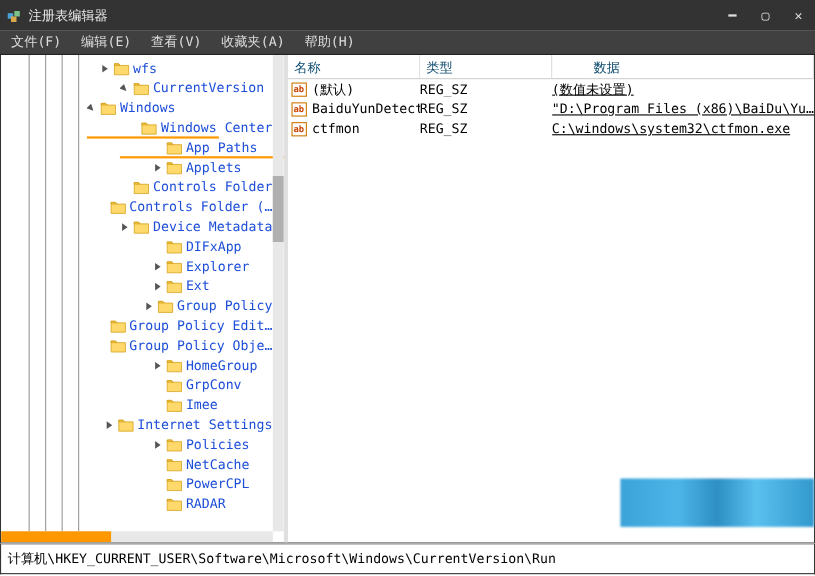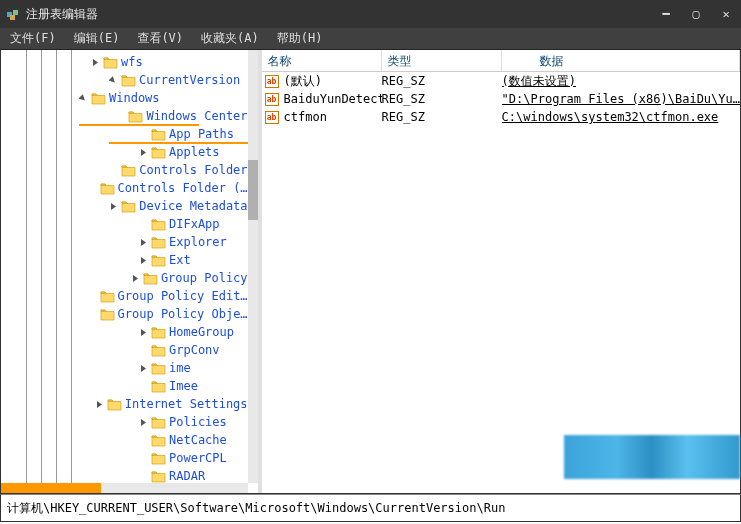--- a/index.html
+++ b/index.html
@@ -300,35 +300,20 @@
             <span class="folder-icon">
               <svg width="15" height="13" viewBox="0 0 15 13">
                 <path d="M1 2 L5 2 L6.5 3.5 L14 3.5 L14 12 L1 12 Z" fill="#ffd96b" stroke="#d4a017" stroke-width="0.7"></path>
                 <path d="M1 2 L5 2 L6.5 3.5 L1 3.5 Z" fill="#f0c44c" stroke="#d4a017" stroke-width="0.7"></path>
               </svg>
             </span>
             <span class="tree-label">GrpConv</span>
           </div>
           <div class="tree-row">
             <span class="indent" style="width: 138px;"></span>
-            <span class="exp">
-              <svg width="9" height="9" viewBox="0 0 9 9">
-                <path d="M2 1 L7 4.5 L2 8 Z" fill="#555"></path>
-              </svg>
-            </span>
-            <span class="folder-icon">
-              <svg width="15" height="13" viewBox="0 0 15 13">
-                <path d="M1 2 L5 2 L6.5 3.5 L14 3.5 L14 12 L1 12 Z" fill="#ffd96b" stroke="#d4a017" stroke-width="0.7"></path>
-                <path d="M1 2 L5 2 L6.5 3.5 L1 3.5 Z" fill="#f0c44c" stroke="#d4a017" stroke-width="0.7"></path>
-              </svg>
-            </span>
-            <span class="tree-label">ime</span>
-          </div>
-          <div class="tree-row">
-            <span class="indent" style="width: 138px;"></span>
             <span class="exp"></span>
             <span class="folder-icon">
               <svg width="15" height="13" viewBox="0 0 15 13">
                 <path d="M1 2 L5 2 L6.5 3.5 L14 3.5 L14 12 L1 12 Z" fill="#ffd96b" stroke="#d4a017" stroke-width="0.7"></path>
                 <path d="M1 2 L5 2 L6.5 3.5 L1 3.5 Z" fill="#f0c44c" stroke="#d4a017" stroke-width="0.7"></path>
               </svg>
             </span>
             <span class="tree-label">Imee</span>
           </div>
           <div class="tree-row">

